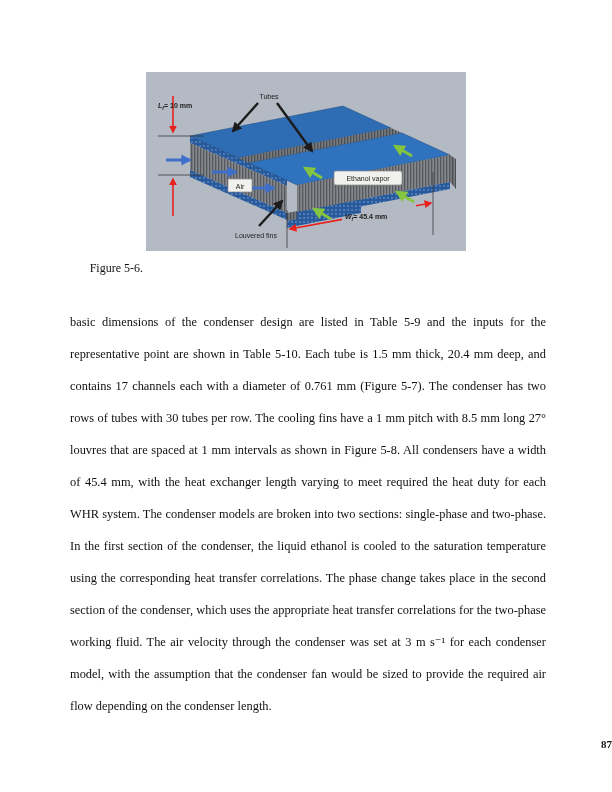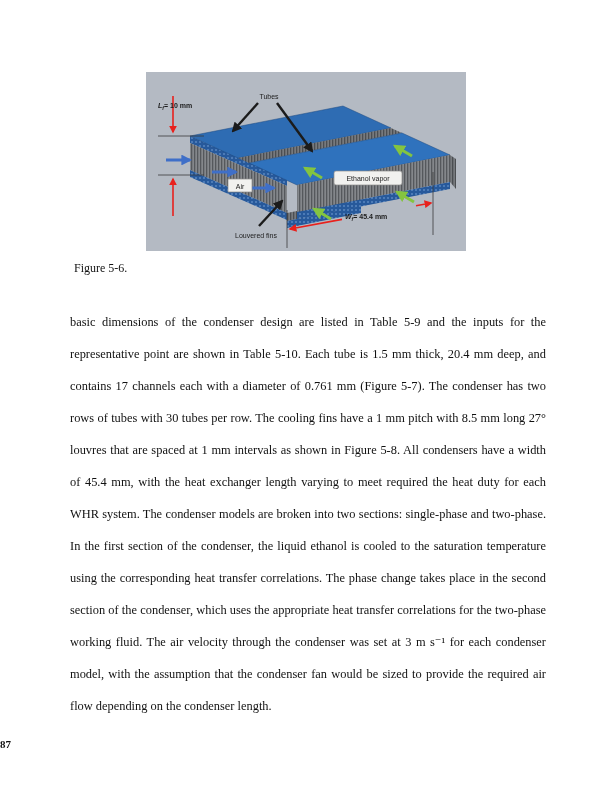--- a/index.html
+++ b/index.html
@@ -3,27 +3,27 @@
 <meta charset="utf-8">
 <style>
   html,body{margin:0;padding:0;background:#888;}
   .page{
     position:relative;width:612px;height:792px;background:#ffffff;
     margin:0 auto;overflow:hidden;
     font-family:"Liberation Serif","DejaVu Serif",serif;color:#111;
   }
   .figure-wrap{position:absolute;left:146px;top:72px;width:320px;height:179px;}
   .figure-wrap svg{display:block;}
-  .caption{position:absolute;left:74px;top:261px;width:474px;display:flex;font-size:12px;line-height:15.5px;}
+  .caption{position:absolute;left:74px;top:261px;width:474px;display:flex;font-size:12px;line-height:15.5px;text-align:right;}
   .caption-label{width:69px;flex:none;}
   .caption-text{width:405px;}
   .body-text{position:absolute;left:70px;top:306px;width:476px;font-size:12.4px;line-height:32px;text-align:justify;}
   .body-text p{margin:0;}
   .body-text p.indented{text-indent:35px;}
-  .page-num{position:absolute;left:0;top:738px;width:612px;text-align:left;font-weight:bold;font-size:11px;}
+  .page-num{position:absolute;left:0;top:738px;width:612px;text-align:right;font-weight:bold;font-size:11px;}
   .fig-label{font-family:"Liberation Sans","DejaVu Sans",sans-serif;font-size:7px;fill:#1c1c1c;}
   .fig-label-bold{font-family:"Liberation Sans","DejaVu Sans",sans-serif;font-size:7px;font-weight:bold;font-style:italic;fill:#1c1c1c;}
   .fig-label-sub{font-size:5px;}
   .fig-label-rest{font-style:normal;}
 </style>
 </head>
 <body>
 
 <div class="page">
 

